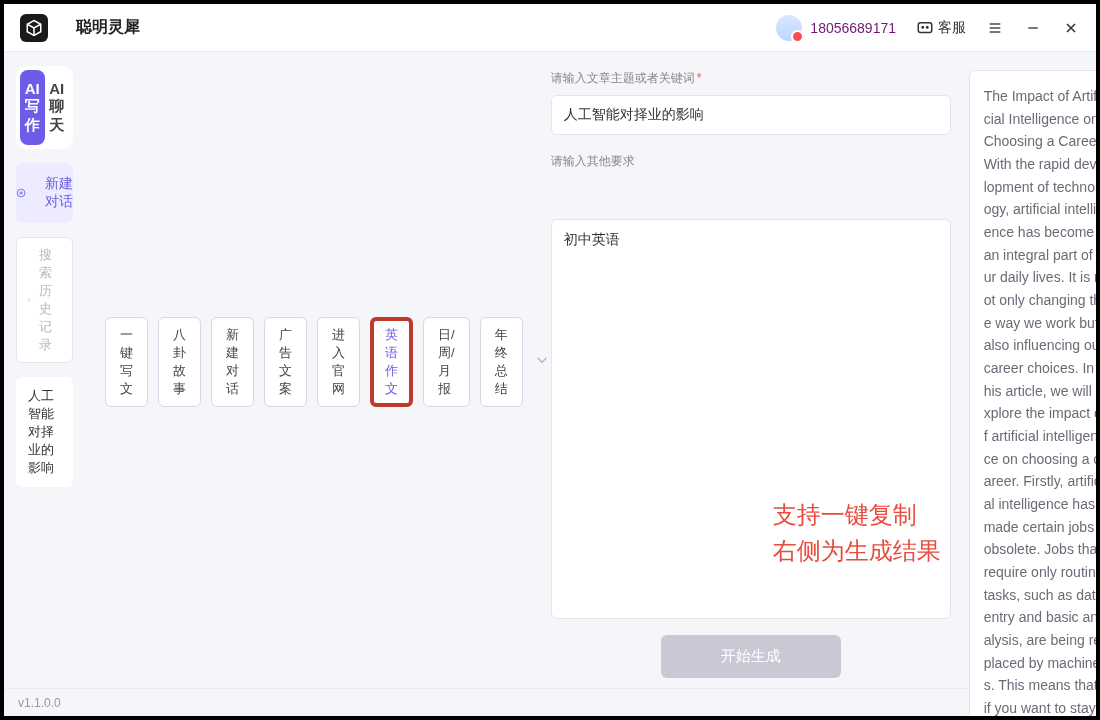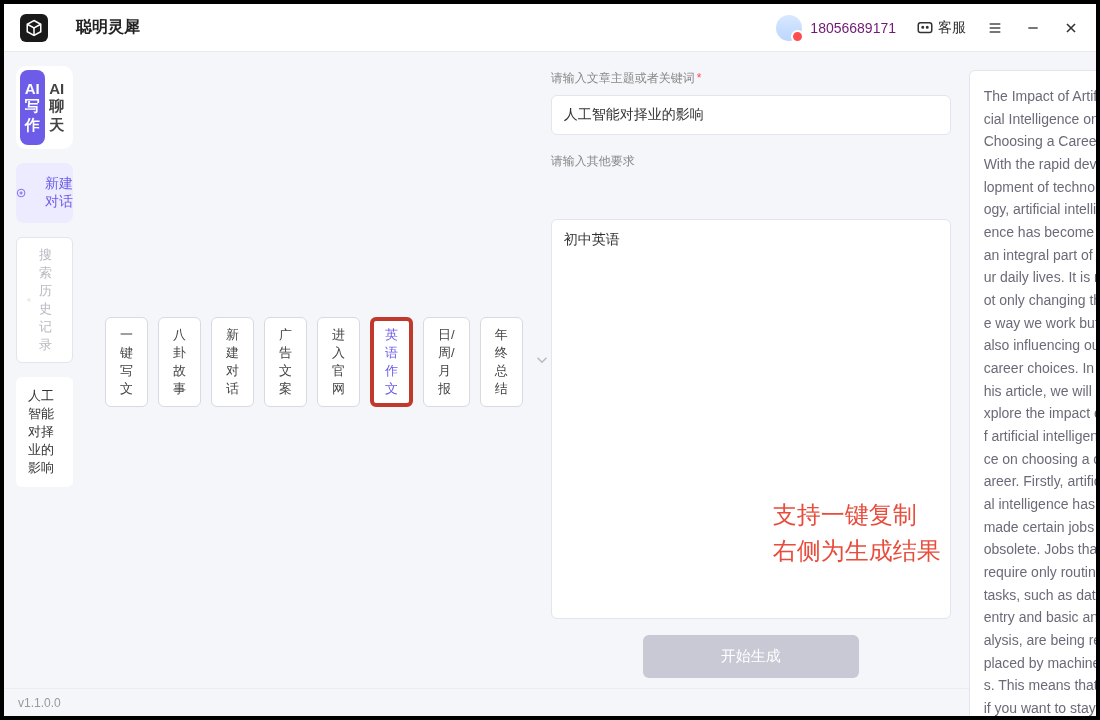--- a/index.html
+++ b/index.html
@@ -39,21 +39,21 @@
   .cols { display:flex; gap:18px; flex:1; min-height:0; }
   .left-col { flex: 0 0 400px; display:flex; flex-direction:column; }
   .right-col { flex:1; display:flex; flex-direction:column; }
 
   .lbl { font-size:12px; color:#888; margin-bottom:8px; }
   .lbl .req { color:#ff4d4f; margin-left:2px; }
   .input { width:100%; background:#fff; border:1px solid #e4e4ec; border-radius:6px; padding:11px 12px; font-size:14px; color:#333; }
   .textarea { width:100%; flex:1; background:#fff; border:1px solid #e4e4ec; border-radius:6px; padding:11px 12px; font-size:14px; color:#333; resize:none; position:relative; min-height: 380px; margin-top: 41px; }
   .ta-wrap { position:relative; flex:1; display:flex; }
   .overlay { position:absolute; right:10px; bottom:50px; color:#e74c3c; font-size:24px; font-weight:500; line-height:1.5; text-align:left; pointer-events:none; }
-  .genbtn { margin:16px auto 0 auto; width:216px; padding:12px 0; background:#c9c9d6; color:#fff; border:none; border-radius:6px; font-size:15px; cursor:pointer; }
+  .genbtn { margin:16px auto 0 auto; width:180px; padding:12px 0; background:#c9c9d6; color:#fff; border:none; border-radius:6px; font-size:15px; cursor:pointer; }
 
   .resultbox { flex:1; background:#fff; border:1px solid #e4e4ec; border-radius:6px; padding:14px 10px 14px 14px; position:relative; display:flex; flex-direction:column; }
   .resulttext { flex:1; overflow-y:auto; font-size:14px; color:#6b6b78; line-height:1.62; word-break:break-all; padding-right:6px; }
   .resulttext::-webkit-scrollbar { width:6px; }
   .resulttext::-webkit-scrollbar-thumb { background:#d2d2dd; border-radius:3px; }
   .copywrap { margin-top:14px; display:flex; justify-content:center; }
   .copybox { border:4px solid #c0392b; padding:8px 16px; }
   .copybtn { background:#6c5ce7; color:#fff; border:none; padding:10px 36px; font-size:15px; border-radius:4px; cursor:pointer; }
 
   .statusbar { height:28px; background:#f5f6fa; display:flex; align-items:center; justify-content:space-between; padding: 0 14px; font-size:12px; color:#999; border-top:1px solid #ececf2; }

